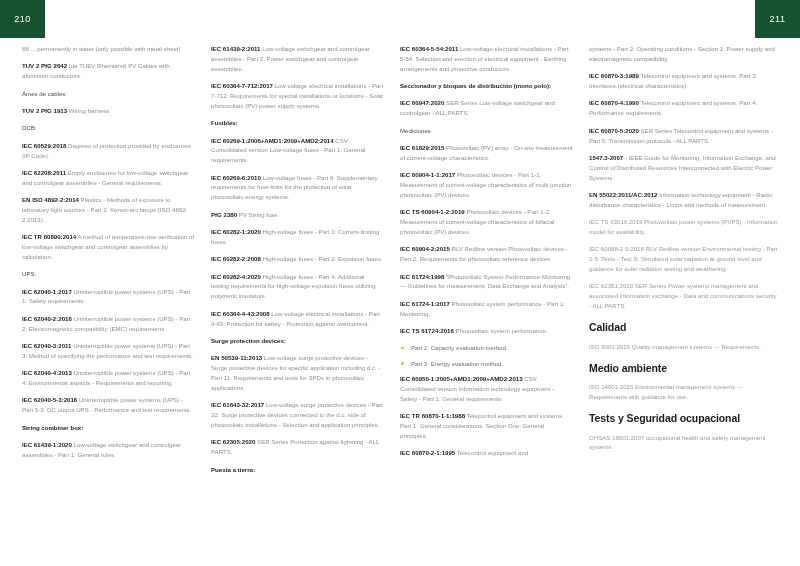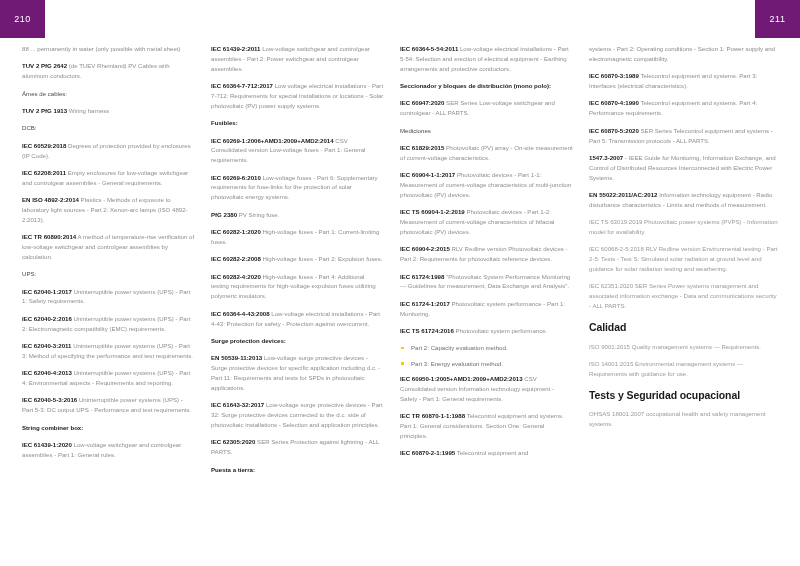--- a/index.html
+++ b/index.html
@@ -13,21 +13,21 @@
     height: 566px;
     background: #ffffff;
     font-family: "Liberation Sans", sans-serif;
     overflow: hidden;
   }
   .corner-tab {
     position: absolute;
     top: 0;
     width: 45px;
     height: 38px;
-    background: #701a75;
+    background: #14532d;
     color: #ffffff;
     font-size: 9px;
     letter-spacing: 0.5px;
     display: flex;
     align-items: center;
     justify-content: center;
   }
   .corner-tab.left  { left: 0; }
   .corner-tab.right { right: 0; text-align: center; }
 
@@ -173,19 +173,20 @@
         <div class="entry"><span class="code">IEC 60870-3:1989</span><span class="desc"> Telecontrol equipment and systems. Part 3: Interfaces (electrical characteristics).</span></div>
         <div class="entry"><span class="code">IEC 60870-4:1990</span><span class="desc"> Telecontrol equipment and systems. Part 4: Performance requirements.</span></div>
         <div class="entry"><span class="code">IEC 60870-5:2020</span><span class="desc"> SER Series Telecontrol equipment and systems - Part 5: Transmission protocols - ALL PARTS.</span></div>
         <div class="entry"><span class="code">1547.3-2007</span><span class="desc"> - IEEE Guide for Monitoring, Information Exchange, and Control of Distributed Resources Interconnected with Electric Power Systems.</span></div>
         <div class="entry"><span class="code">EN 55022:2011/AC:2012</span><span class="desc"> Information technology equipment - Radio disturbance characteristics - Limits and methods of measurement.</span></div>
         <div class="entry greyed"><span class="code">IEC TS 63019:2019 Photovoltaic power systems (PVPS) - Information model for availability.</span><span class="desc"></span></div>
         <div class="entry greyed"><span class="code">IEC 60068-2-5:2018 RLV Redline version Environmental testing - Part 2-5: Tests - Test S: Simulated solar radiation at ground level and guidance for solar radiation testing and weathering.</span><span class="desc"></span></div>
         <div class="entry greyed"><span class="code">IEC 62351:2020 SER Series Power systems management and associated information exchange - Data and communications security - ALL PARTS.</span><span class="desc"></span></div>
         <div class="sect-title">Calidad</div>
         <div class="entry greyed"><span class="code">ISO 9001:2015 Quality management systems — Requirements.</span><span class="desc"></span></div>
+        <div class="sect-title">Medio ambiente</div>
         <div class="entry greyed"><span class="code">ISO 14001:2015 Environmental management systems — Requirements with guidance for use.</span><span class="desc"></span></div>
         <div class="sect-title">Tests y Seguridad ocupacional</div>
         <div class="entry greyed"><span class="code">OHSAS 18001:2007 occupational health and safety management systems.</span><span class="desc"></span></div>
       </div>
   </div>
 
 </div>
 
 </body></html>

